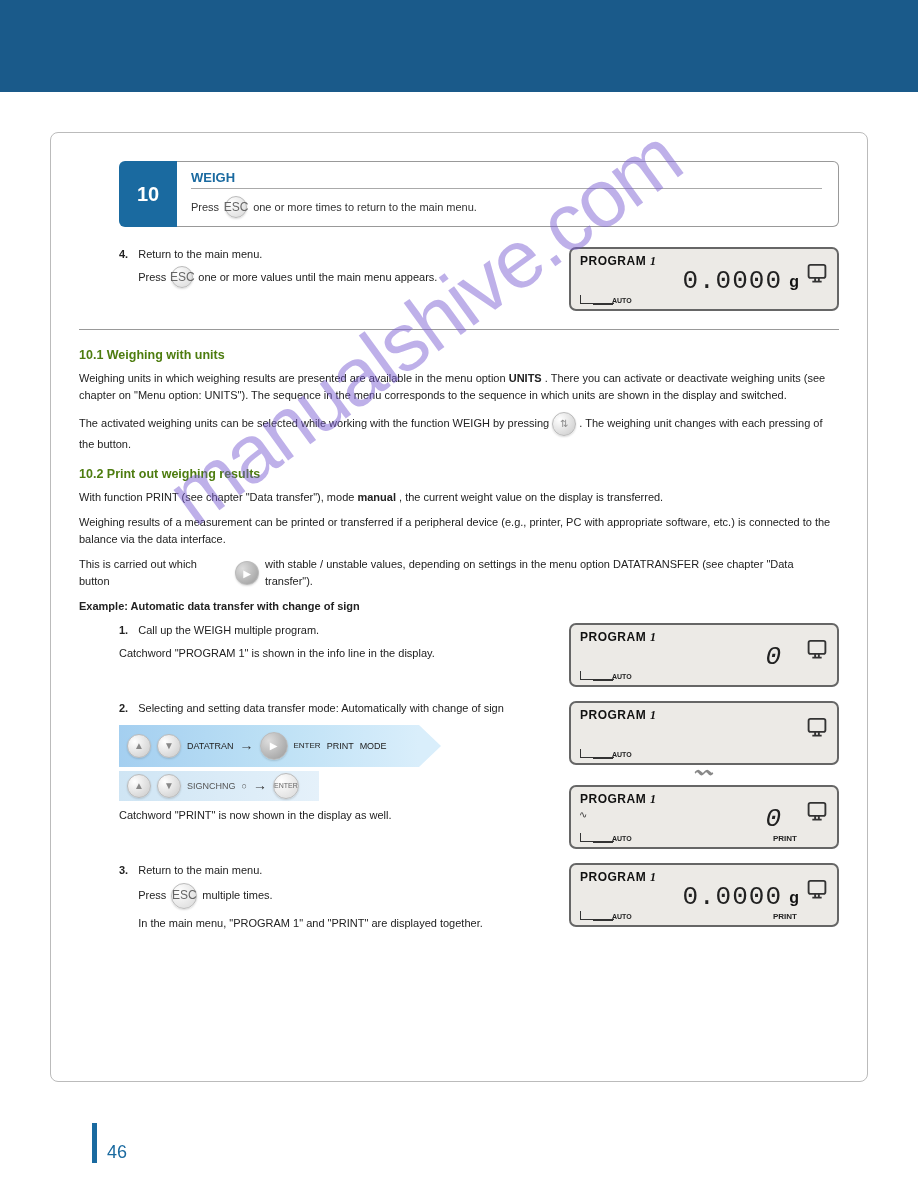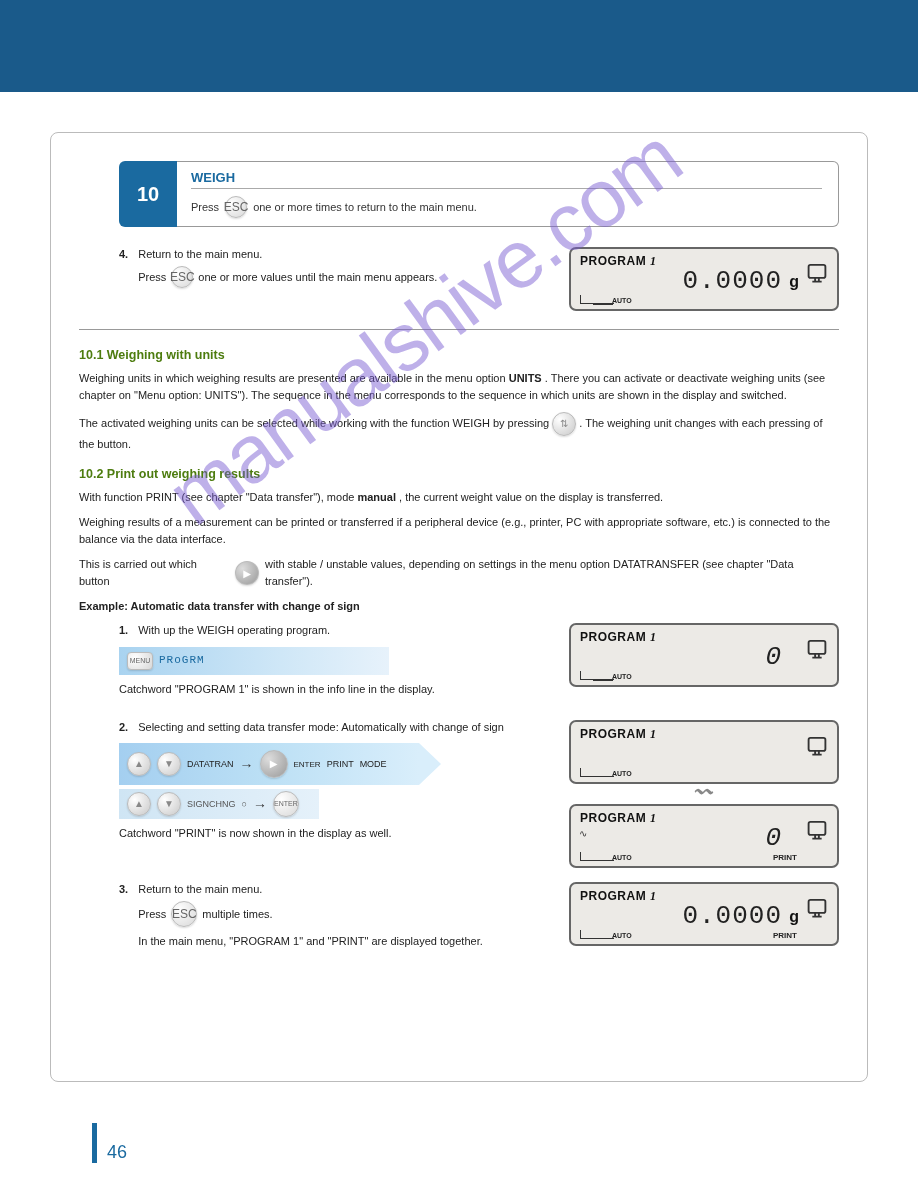--- a/index.html
+++ b/index.html
@@ -366,25 +366,21 @@
       <span>This is carried out which button</span>
       <span class="btn-arrow play">▶</span>
       <span>with stable / unstable values, depending on settings in the menu option DATATRANSFER (see chapter "Data transfer").</span>
     </p>
     <p class="para bold">Example: Automatic data transfer with change of sign</p>
 
     <div class="row">
       <div class="left-col">
         <div style="display:flex;gap:10px;">
           <span class="bold">1.</span>
-          <span>With up the WEIGH operating program.</span>
-        </div>
-        <div class="menu-strip" style="margin-top:8px;">
-          <span class="btn-menu">MENU</span>
-          <span class="seg">PRoGRM</span>
+          <span>Call up the WEIGH multiple program.</span>
         </div>
         <p class="para" style="margin-top:6px;">Catchword "PROGRAM 1" is shown in the info line in the display.</p>
       </div>
       <div class="right-col">
         <div class="lcd">
           <div class="prg"><span>PROGRAM</span> <span class="num">1</span></div>
           <div class="main" style="font-style:italic;">0</div>
           <div class="stab-icon">
             <svg class="stab" viewBox="0 0 30 26">
                 <rect x="6" y="2" width="18" height="14" rx="2"></rect>

